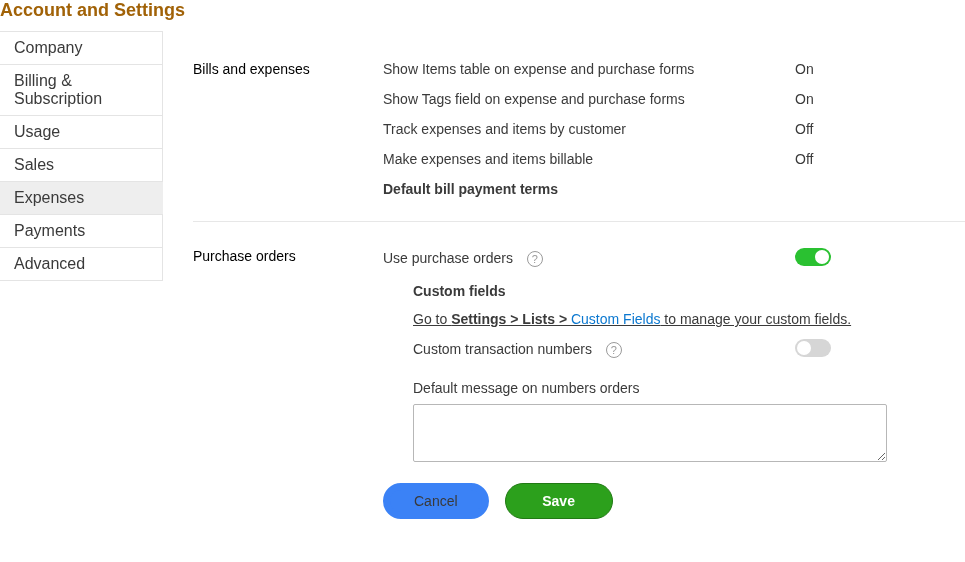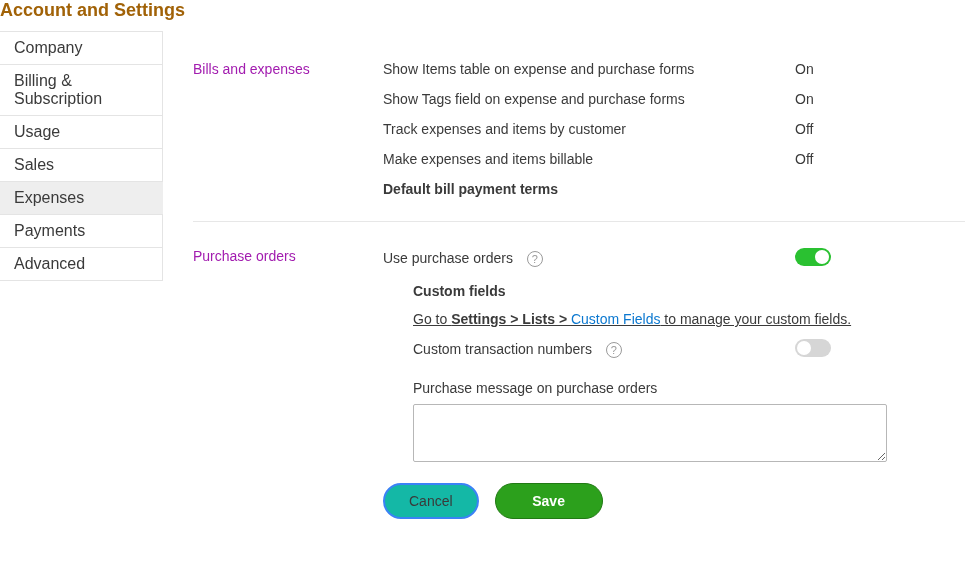--- a/index.html
+++ b/index.html
@@ -54,21 +54,21 @@
     padding-bottom: 24px;
   }
   .section + .section {
     border-top: 1px solid #e7e7e7;
     padding-top: 26px;
   }
   .section-label {
     width: 190px;
     flex-shrink: 0;
     font-size: 14px;
-    color: #a21caf;
+    color: #000000;
     font-weight: 400;
   }
   .section-body {
     flex: 1;
     padding-right: 10px;
   }
   .setting-row {
     display: flex;
     align-items: center;
     margin-bottom: 14px;
@@ -178,22 +178,22 @@
     height: 36px;
     padding: 0 24px;
     border-radius: 18px;
     font-size: 14px;
     cursor: pointer;
     display: inline-flex;
     align-items: center;
     justify-content: center;
   }
   .btn.secondary {
-    background: #14b8a6;
-    border: 2px solid #3b82f6;
+    background: #3b82f6;
+    border: 7px solid #3b82f6;
     color: #3a3a3a;
   }
   .btn.primary {
     background: #2ca01c;
     border: 1px solid #217a14;
     color: #fff;
     font-weight: 600;
     min-width: 108px;
   }
 </style>
@@ -264,21 +264,21 @@
           <div class="sub-row">
             <span class="setting-label">
               <span>Custom transaction numbers</span>
               <span class="help-icon">?</span>
             </span>
             <span class="toggle-wrap">
               <span class="toggle off"><span class="knob"></span></span>
             </span>
           </div>
 
-          <div class="field-label">Purchase message on purchase orders</div>
+          <div class="field-label">Default message on numbers orders</div>
           <textarea class="msg" value="" style=""></textarea>
 
           <div class="btn-row">
             <button class="btn secondary">Cancel</button>
             <button class="btn primary">Save</button>
           </div>
         </div>
 
       </div>
     </div>

